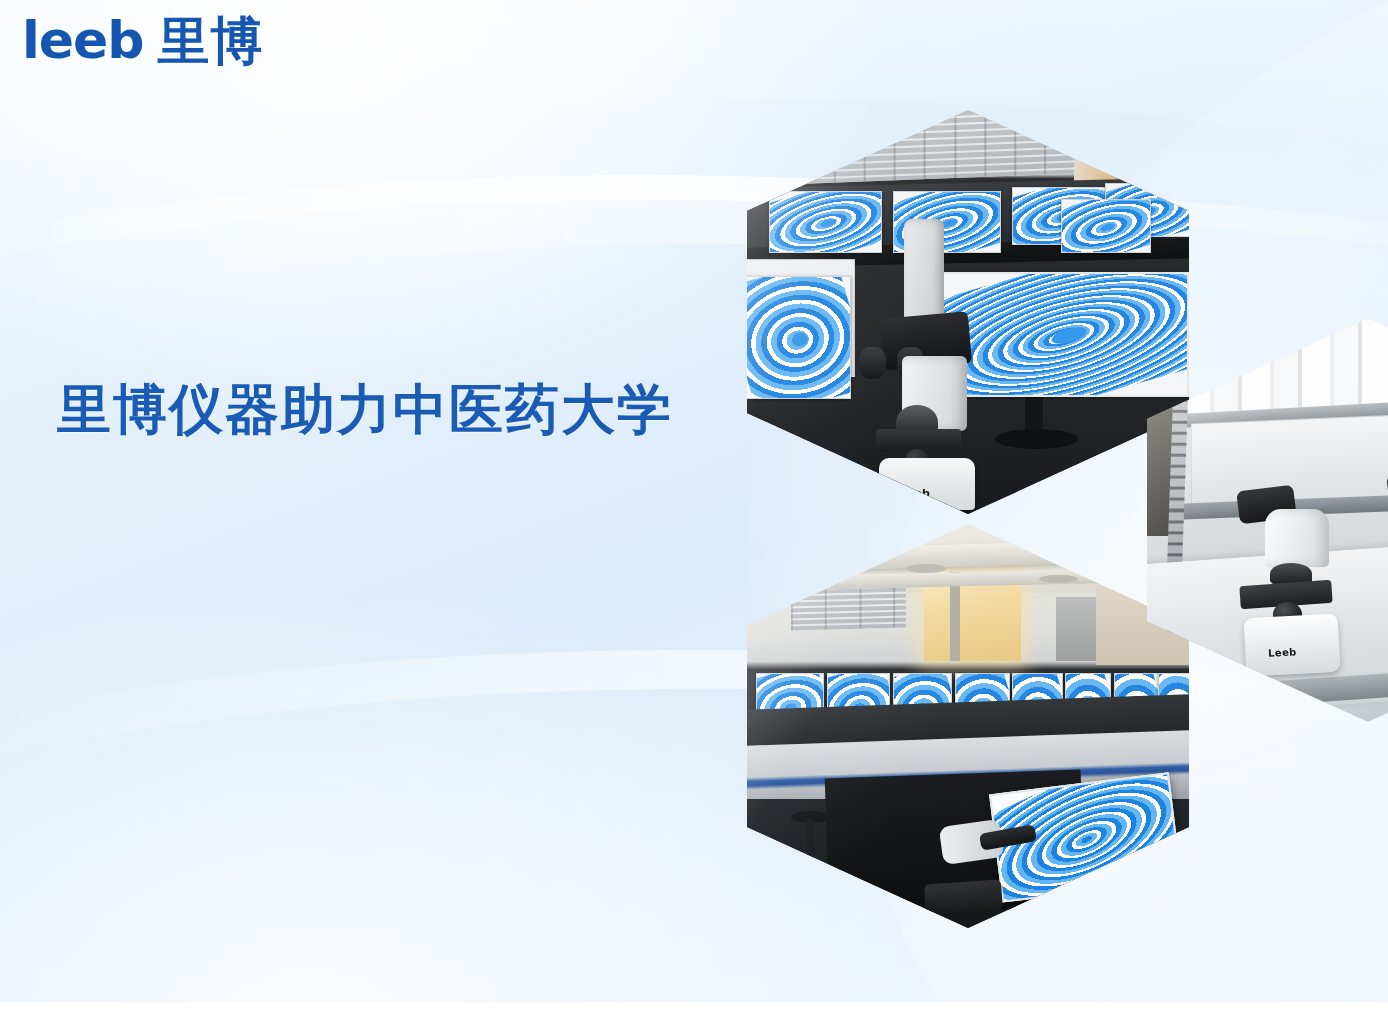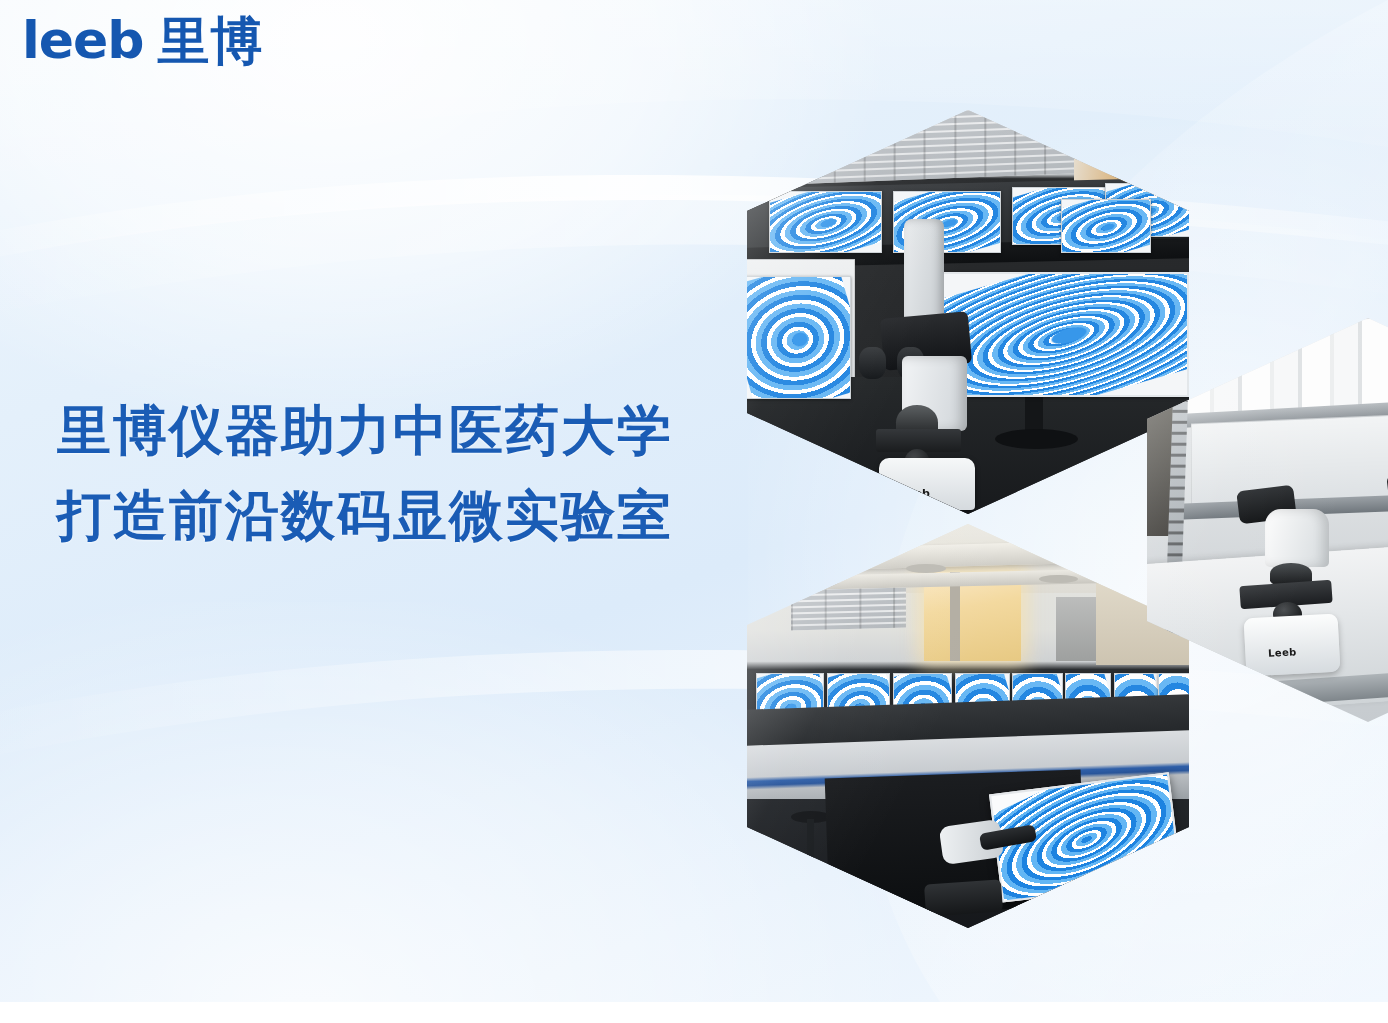--- a/index.html
+++ b/index.html
@@ -92,21 +92,21 @@
     font-weight: 700;
     color: #f5a020;
     letter-spacing: 1.5px;
     white-space: pre;
   }
 
   
   .headline {
     position: absolute;
     left: 57px;
-    top: 388px;
+    top: 367px;
     color: #1a5cb5;
     font-weight: 700;
     font-size: 54px;
     line-height: 1.58;
     letter-spacing: 2px;
     text-shadow: 0 1px 2px rgba(255,255,255,0.6);
   }
   .headline-line { display: block; white-space: nowrap; }
 
   
@@ -538,21 +538,20 @@
 
   <div class="logo">
     <div class="logo-row">
       <span class="logo-latin">leeb</span>
       <span class="logo-cjk">里博</span>
     </div>
   </div>
 
   <div class="headline">
     <span class="headline-line">里博仪器助力中医药大学</span>
-    <span class="headline-line">打造前沿数码显微实验室</span>
   </div>
 
   <div class="collage">
 
     <div class="hex hex-top">
       <div class="photo">
         <div class="p1-bg"></div>
         <div class="p1-blinds"></div>
         <div class="p1-wall-r"></div>
         <div class="p1-benchrow"></div>

